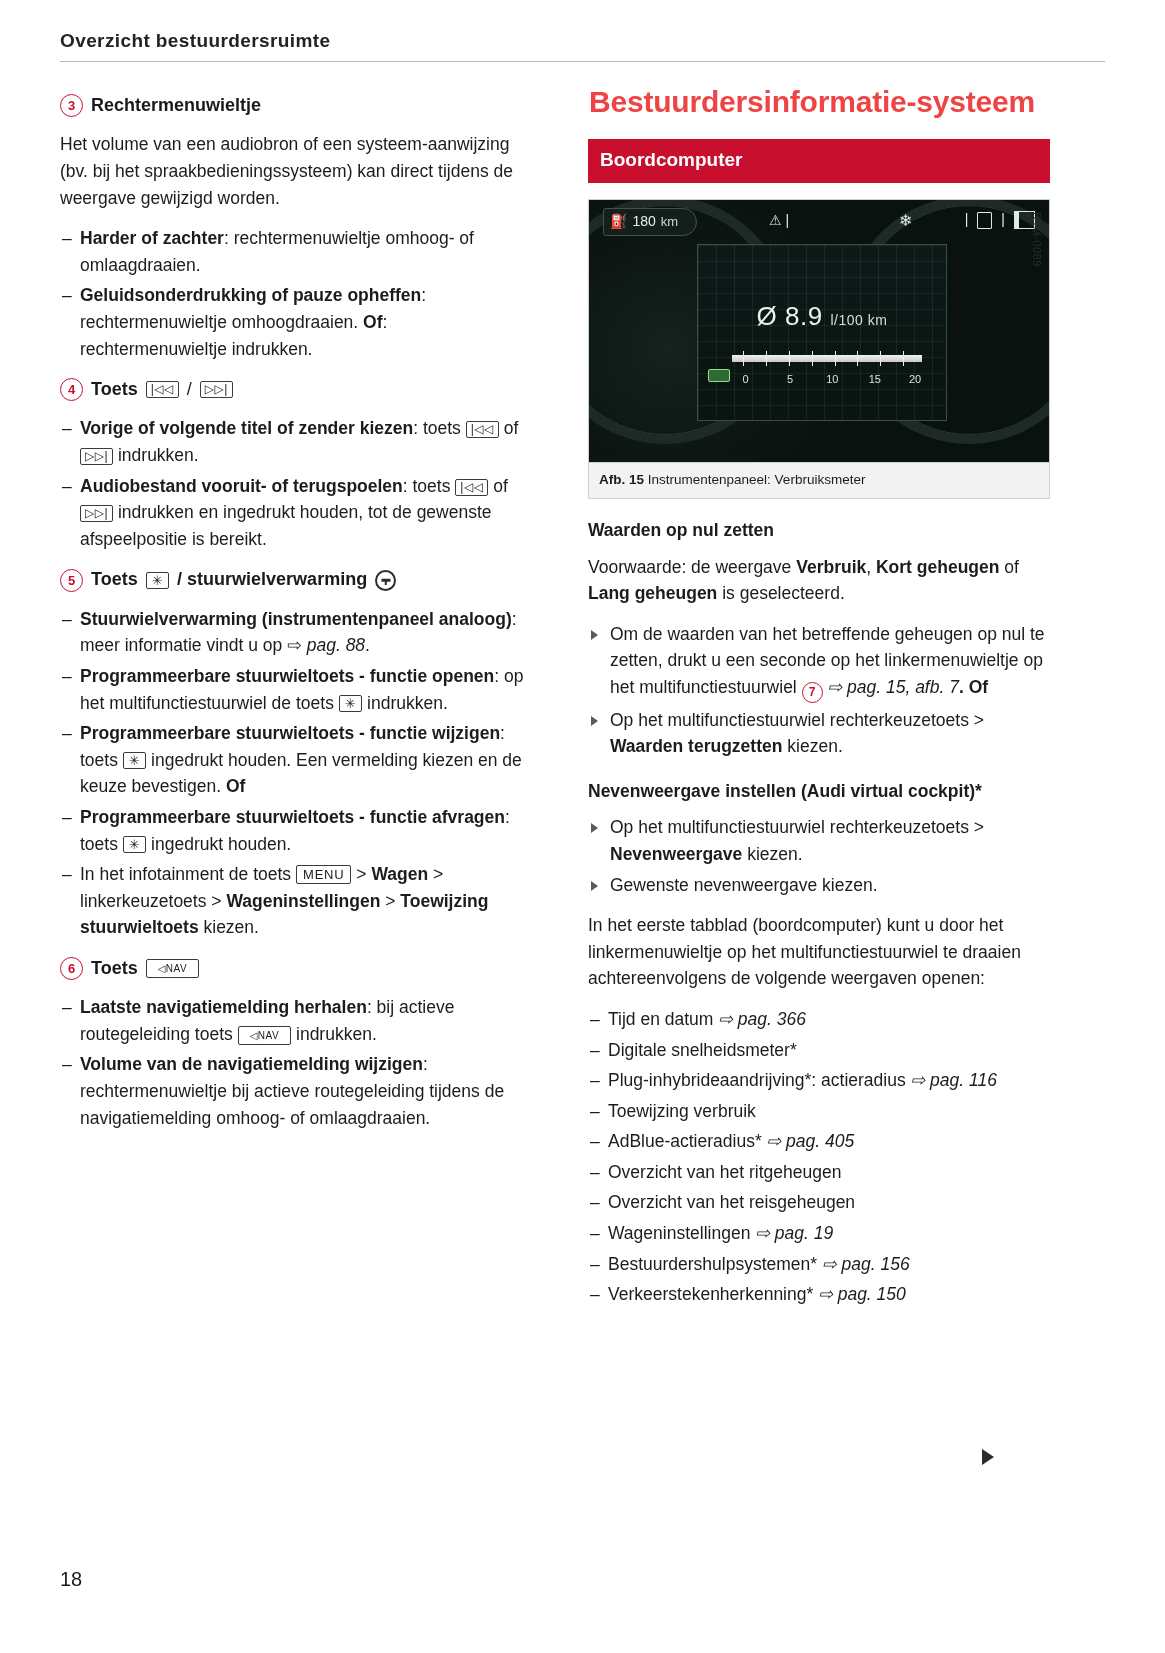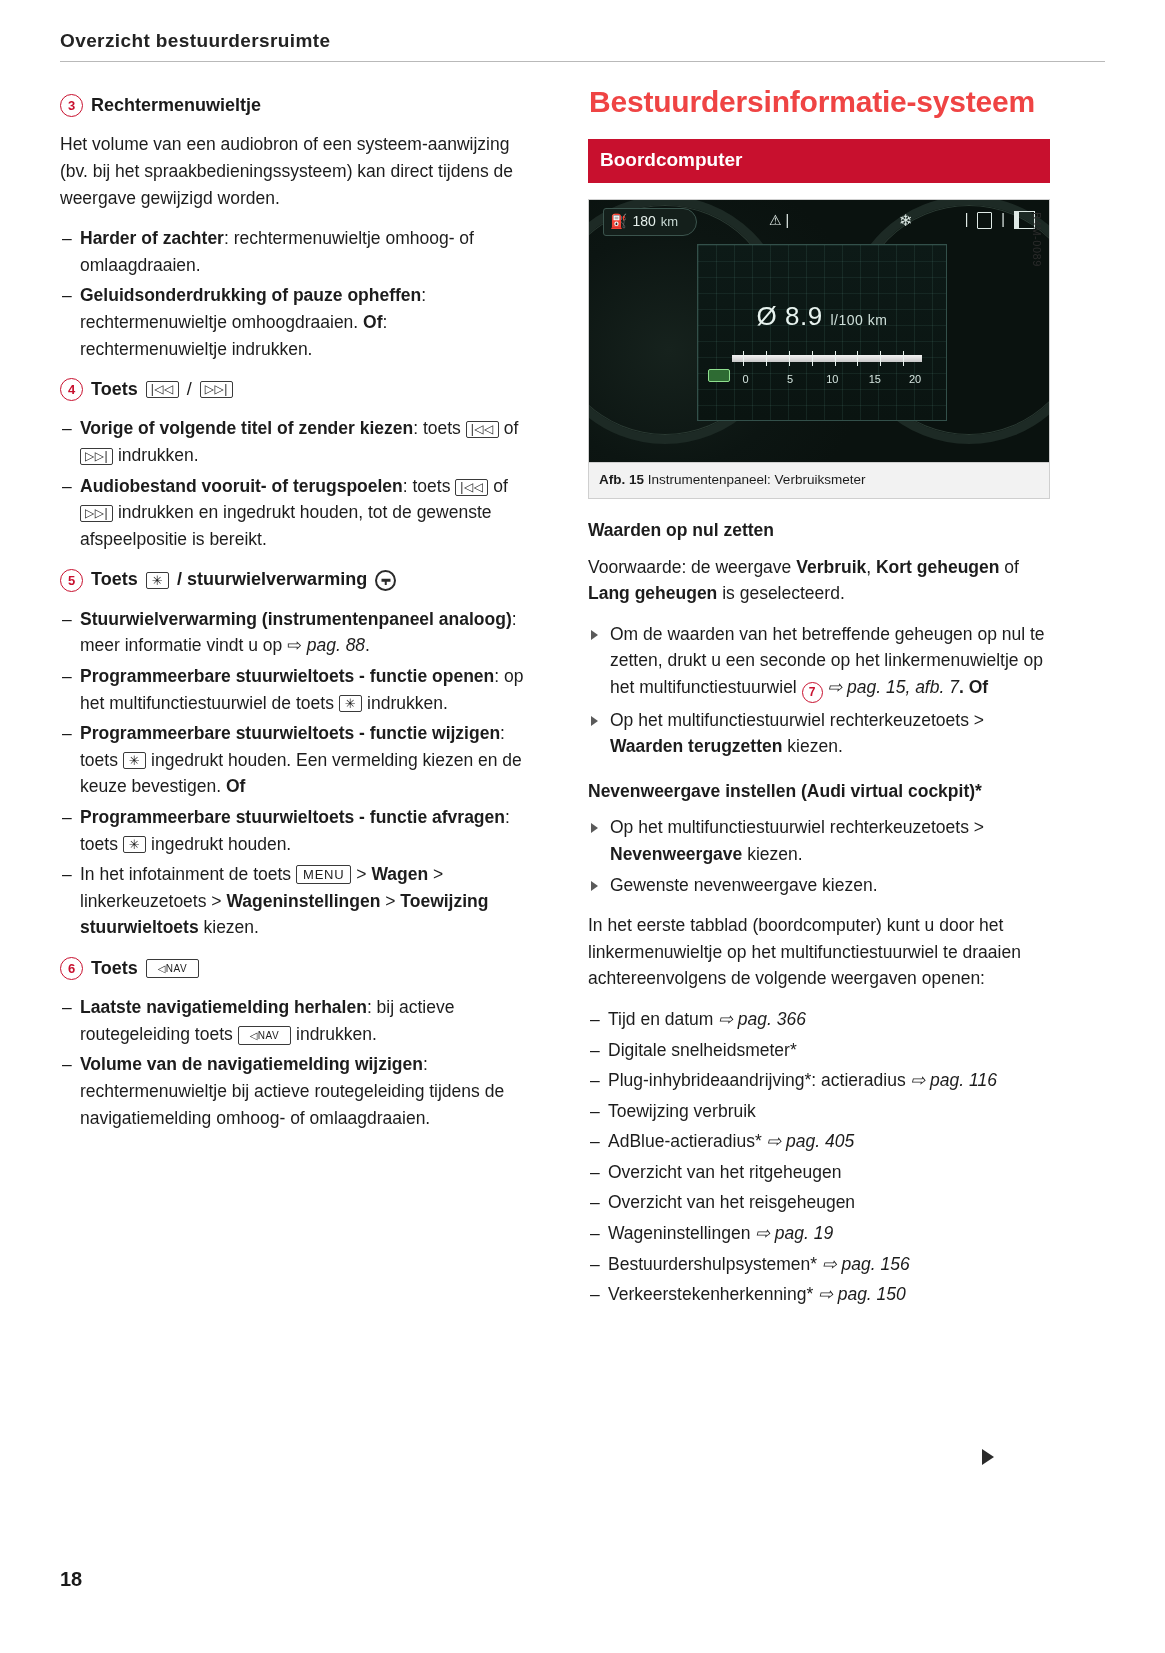--- a/index.html
+++ b/index.html
@@ -315,21 +315,21 @@
     border: 1.4px solid #dfeae6;
     border-left-width: 5px;
   }
 
   
   .pageno {
     position: absolute;
     left: 60px;
     bottom: 62px;
     font-size: 20px;
-    font-weight: bold;
+    font-weight: normal;
     color: #1a1a1a;
   }
   .corner-tri {
     position: absolute;
     right: 58px;
     bottom: 188px;
     border-left: 12px solid #2b2b2b;
     border-top: 8px solid transparent;
     border-bottom: 8px solid transparent;
   }

